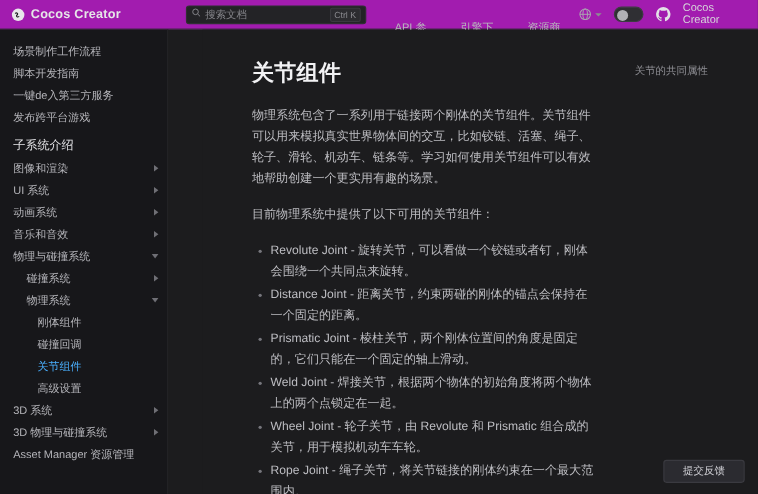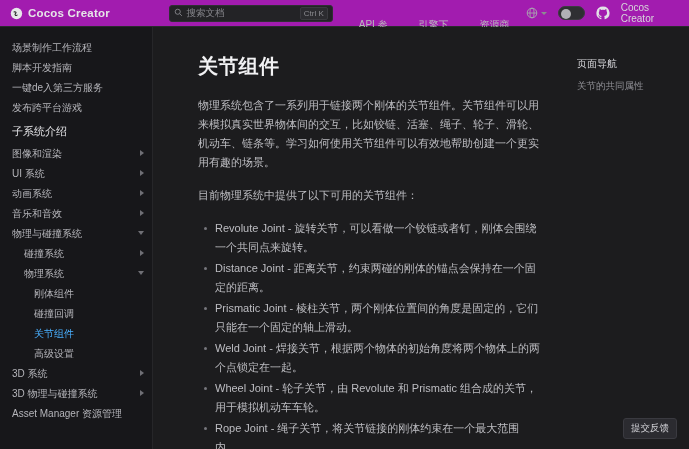--- a/index.html
+++ b/index.html
@@ -65,21 +65,21 @@
   }
   .toggle .knob {
     position: absolute; top: 1.5px; left: 1.5px;
     width: 10px; height: 10px; border-radius: 50%;
     background: #b0b0b5;
   }
   .gh { width: 14px; height: 14px; display: block; }
   .hdr-user { font-size: 10px; color: #d6d6da; }
 
   
-  .body { flex: 1; display: flex; min-height: 0; }
+  .body { flex: 1; display: flex; min-height: 0; gap: 31px; }
 
   
   .sidebar {
     width: 153px; min-width: 153px;
     background: #17171a;
     border-right: 1px solid #262629;
     padding: 10px 0 0 0;
     overflow: hidden;
     position: relative;
   }
@@ -168,21 +168,21 @@
 
   
   .feedback {
     position: absolute;
     right: 12px; bottom: 10px;
     background: #2b2b30;
     border: 1px solid #3a3a40;
     border-radius: 3px;
     color: #d2d2d7;
     font-size: 9.5px;
-    padding: 3px 7px;
+    padding: 3px 17px;
     cursor: pointer;
   }
 </style>
 </head>
 <body>
 
 <div id="app">
 
   <div class="header">
     <div class="brand">
@@ -331,20 +331,19 @@
           <li>Prismatic Joint - 棱柱关节，两个刚体位置间的角度是固定的，它们只能在一个固定的轴上滑动。</li>
           <li>Weld Joint - 焊接关节，根据两个物体的初始角度将两个物体上的两个点锁定在一起。</li>
           <li>Wheel Joint - 轮子关节，由 Revolute 和 Prismatic 组合成的关节，用于模拟机动车车轮。</li>
           <li>Rope Joint - 绳子关节，将关节链接的刚体约束在一个最大范围内。</li>
 
         </ul>
 
       </div>
 
       <div class="toc">
-        <div class="toc-title">页面导航</div>
         <div class="toc-link">关节的共同属性</div>
       </div>
 
       <div class="feedback">提交反馈</div>
     </div>
   </div>
 </div>
 
 </body></html>

